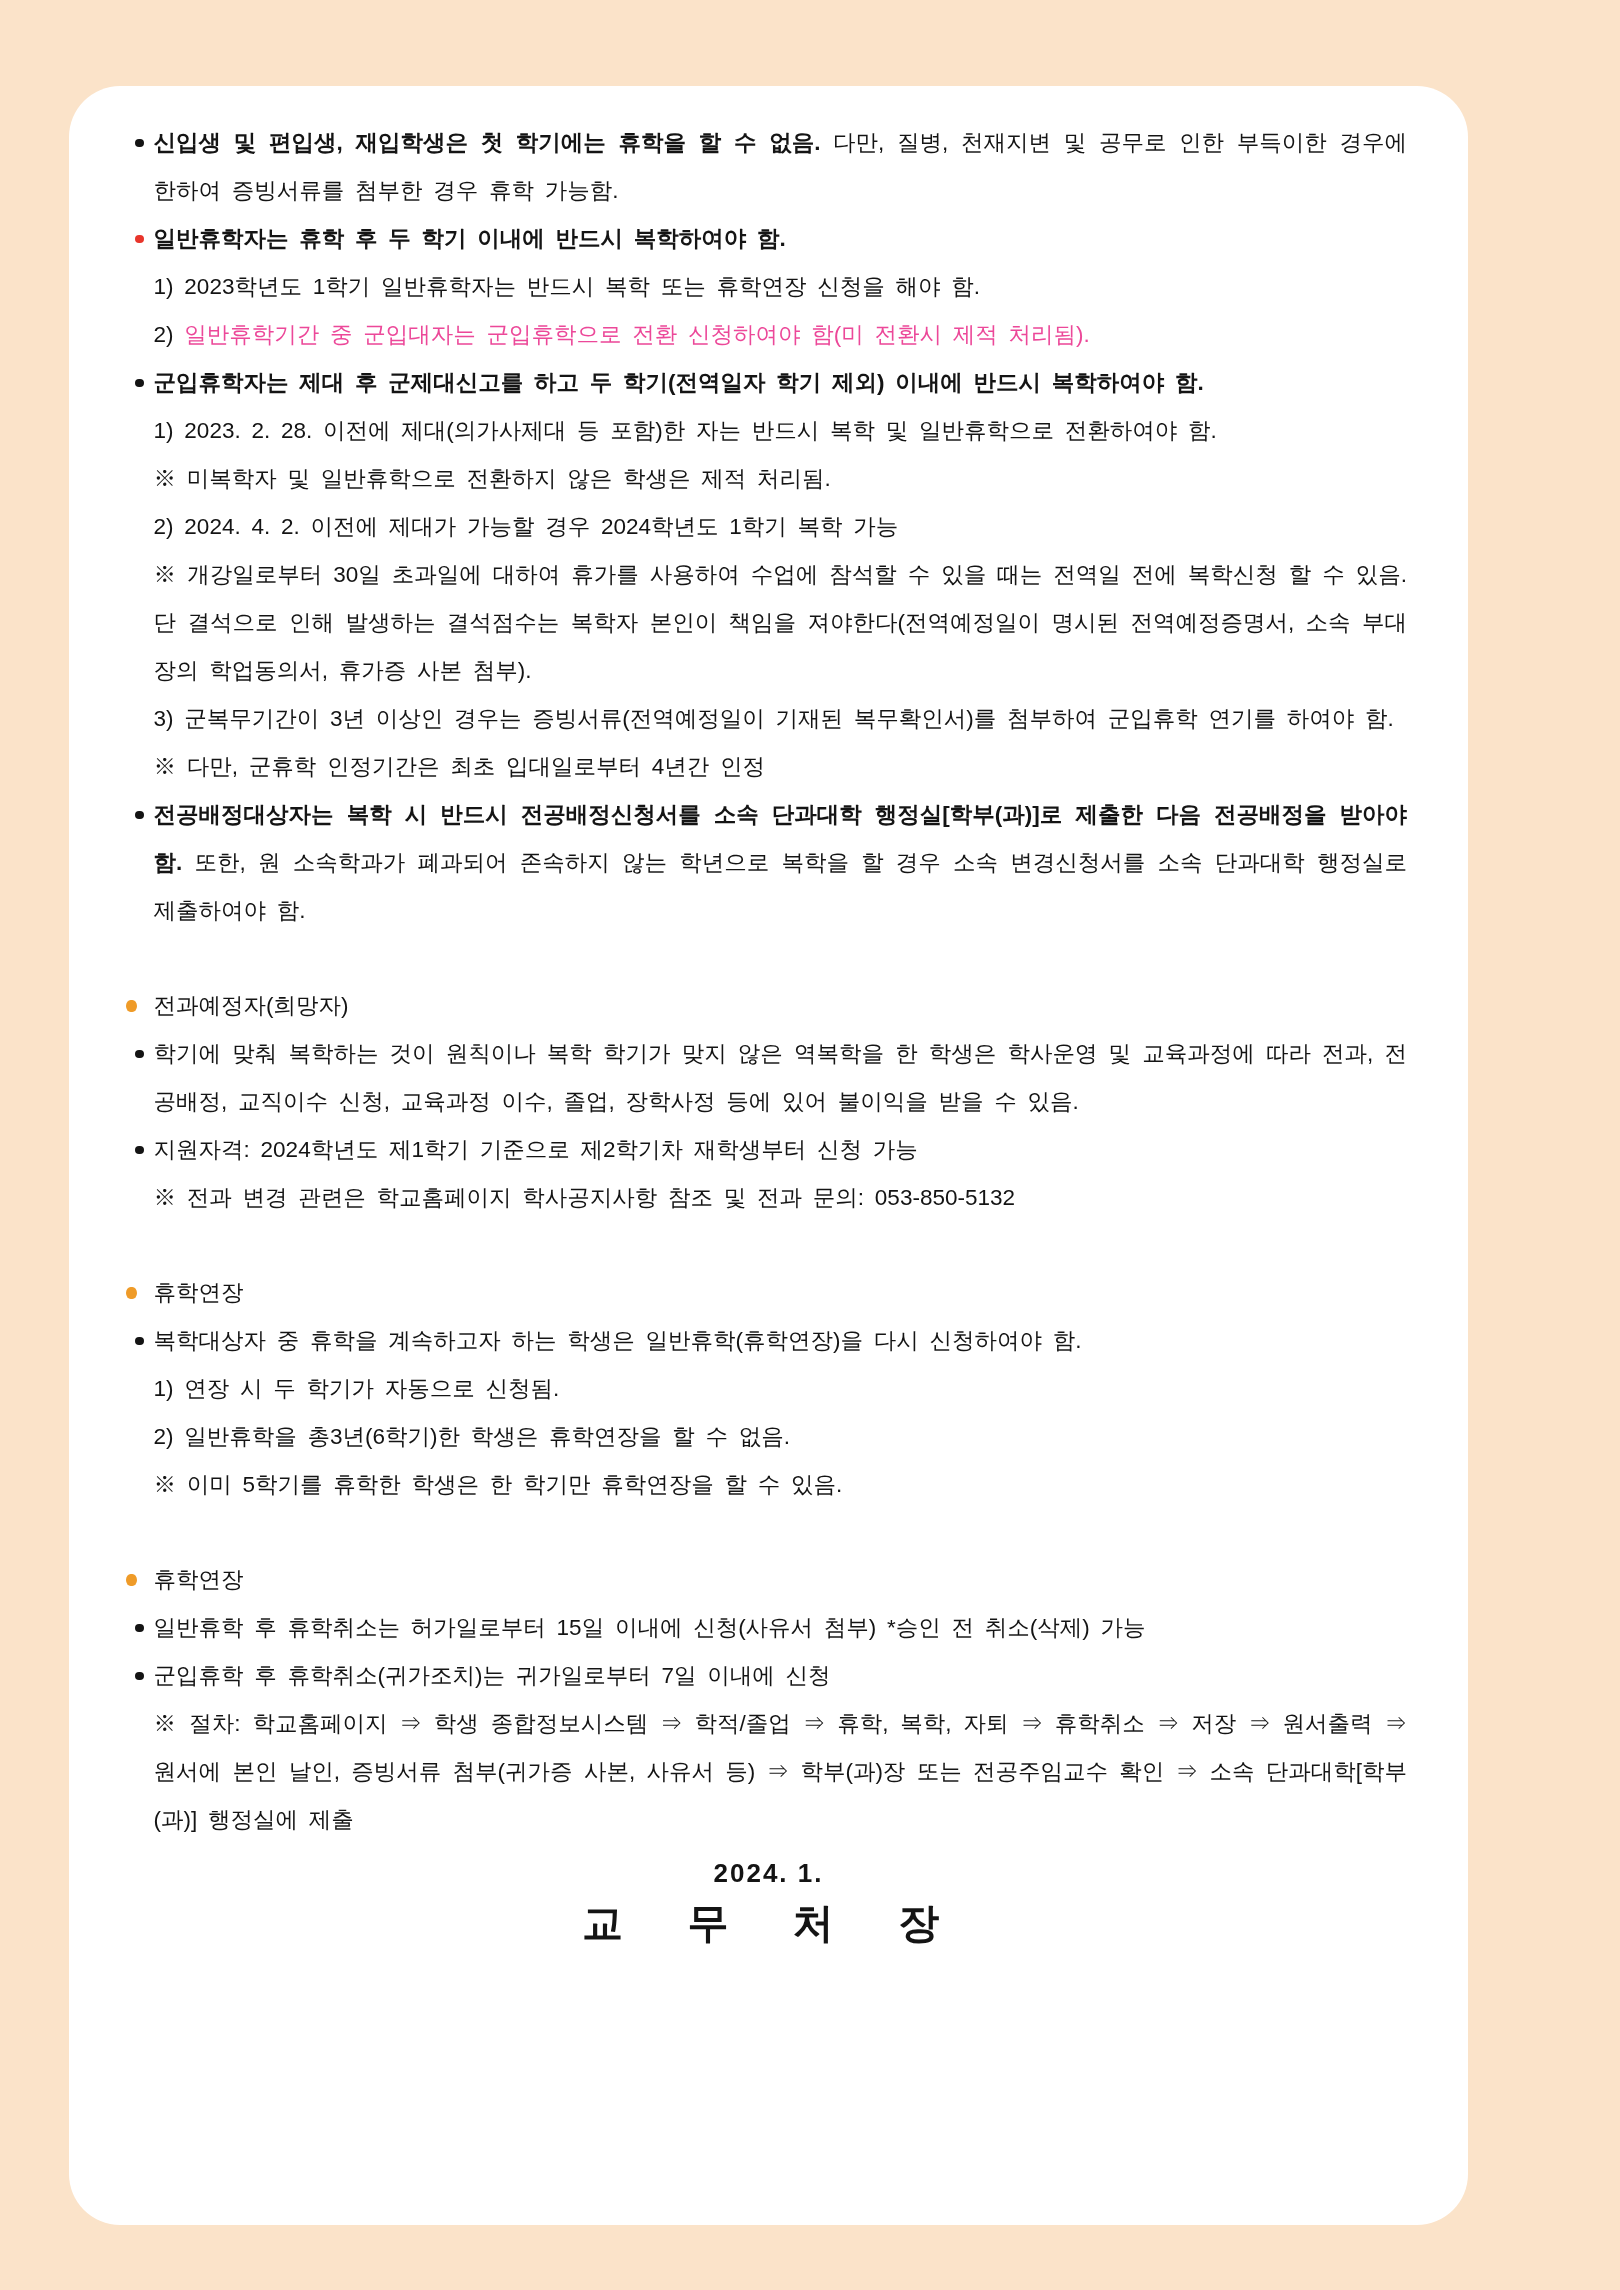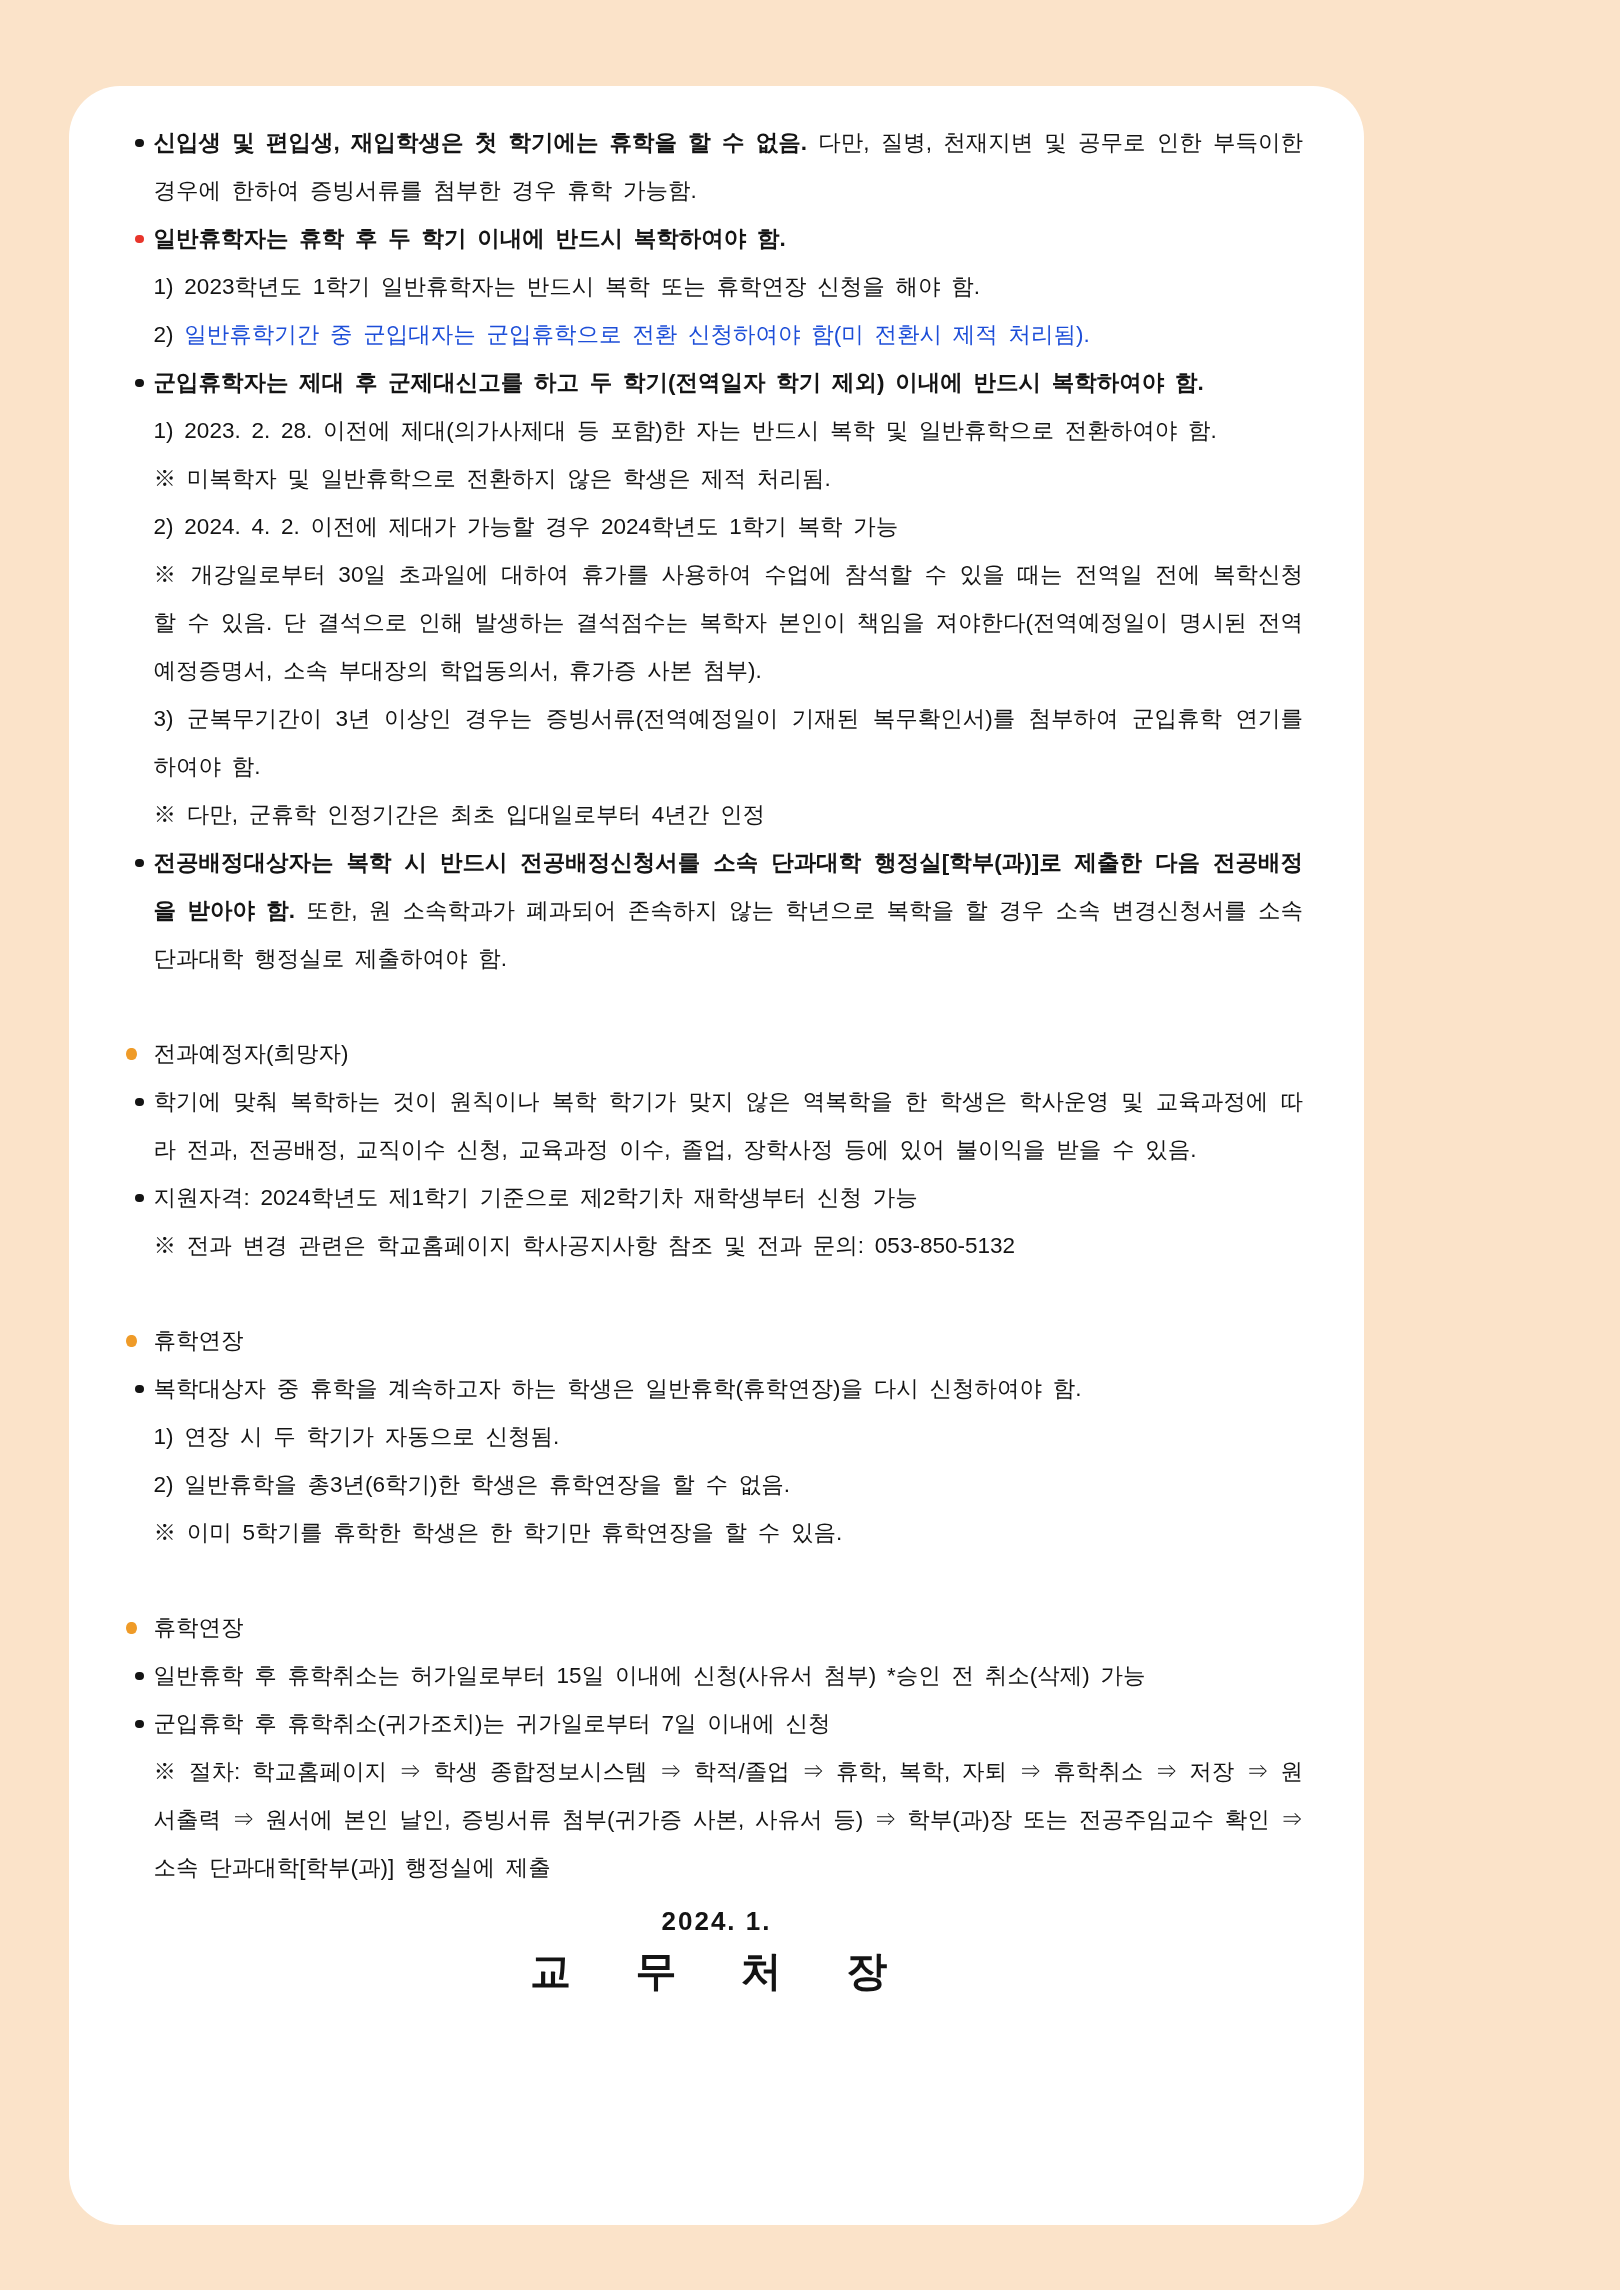--- a/index.html
+++ b/index.html
@@ -6,21 +6,21 @@
   html, body { width: 1620px; height: 2291px; }
   body {
     background: var(--page-background, #fbe3c9);
     font-family: "Liberation Sans", sans-serif;
     color: var(--text, #141414);
     position: relative;
   }
   .card {
     position: absolute;
     left: 69px; top: 86px;
-    width: 1295px; height: 2139px;
+    width: 1399px; height: 2139px;
     background: var(--card-background, #ffffff);
     border-radius: 51px;
     overflow: hidden;
   }
   .doc {
     padding: 33px 61px 0 63px;
     font-size: 22.5px;
     line-height: 48px;
     text-align: justify;
   }
@@ -43,21 +43,21 @@
 </style>
 </head>
 <body>
 
 <div class="card">
   <div class="doc">
 
   <div class="block lv1"><span class="bullet black"></span><span class="bold">신입생 및 편입생, 재입학생은 첫 학기에는 휴학을 할 수 없음.</span><span> 다만, 질병, 천재지변 및 공무로 인한 부득이한 경우에 한하여 증빙서류를 첨부한 경우 휴학 가능함.</span></div>
       <div class="block lv1"><span class="bullet red"></span><span class="bold">일반휴학자는 휴학 후 두 학기 이내에 반드시 복학하여야 함.</span></div>
       <div class="block lv2"><span>1) 2023학년도 1학기 일반휴학자는 반드시 복학 또는 휴학연장 신청을 해야 함.</span></div>
-      <div class="block lv2"><span>2) </span><span style="color: #1d4ed8;">일반휴학기간 중 군입대자는 군입휴학으로 전환 신청하여야 함(미 전환시 제적 처리됨).</span></div>
+      <div class="block lv2"><span>2) </span><span style="color: #ec4899;">일반휴학기간 중 군입대자는 군입휴학으로 전환 신청하여야 함(미 전환시 제적 처리됨).</span></div>
       <div class="block lv1"><span class="bullet black"></span><span class="bold">군입휴학자는 제대 후 군제대신고를 하고 두 학기(전역일자 학기 제외) 이내에 반드시 복학하여야 함.</span></div>
       <div class="block lv2"><span>1) 2023. 2. 28. 이전에 제대(의가사제대 등 포함)한 자는 반드시 복학 및 일반휴학으로 전환하여야 함.</span></div>
       <div class="block lv2"><span class="underline">※ 미복학자 및 일반휴학으로 전환하지 않은 학생은 제적 처리됨.</span></div>
       <div class="block lv2"><span>2) 2024. 4. 2. 이전에 제대가 가능할 경우 2024학년도 1학기 복학 가능</span></div>
       <div class="block lv2"><span>※ 개강일로부터 30일 초과일에 대하여 휴가를 사용하여 수업에 참석할 수 있을 때는 전역일 전에 복학신청 할 수 있음. 단 결석으로 인해 발생하는 결석점수는 복학자 본인이 책임을 져야한다(전역예정일이 명시된 전역예정증명서, 소속 부대장의 학업동의서, 휴가증 사본 첨부).</span></div>
       <div class="block lv2"><span>3) 군복무기간이 3년 이상인 경우는 증빙서류(전역예정일이 기재된 복무확인서)를 첨부하여 군입휴학 연기를 하여야 함.</span></div>
       <div class="block lv2"><span>※ 다만, 군휴학 인정기간은 최초 입대일로부터 4년간 인정</span></div>
       <div class="block lv1"><span class="bullet black"></span><span class="bold">전공배정대상자는 복학 시 반드시 전공배정신청서를 소속 단과대학 행정실[학부(과)]로 제출한 다음 전공배정을 받아야 함.</span><span> 또한, 원 소속학과가 폐과되어 존속하지 않는 학년으로 복학을 할 경우 소속 변경신청서를 소속 단과대학 행정실로 제출하여야 함.</span></div>
       <div class="block sect"><span class="bullet orange"></span><span>전과예정자(희망자)</span></div>
       <div class="block lv1"><span class="bullet black"></span><span>학기에 맞춰 복학하는 것이 원칙이나 복학 학기가 맞지 않은 역복학을 한 학생은 학사운영 및 교육과정에 따라 전과, 전공배정, 교직이수 신청, 교육과정 이수, 졸업, 장학사정 등에 있어 불이익을 받을 수 있음.</span></div>

